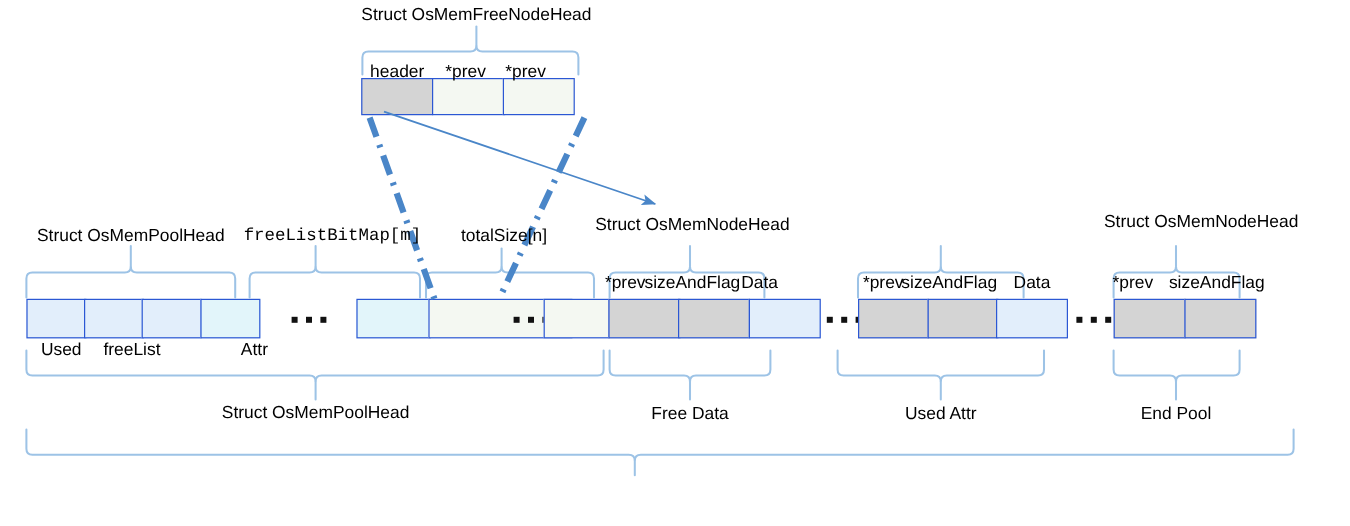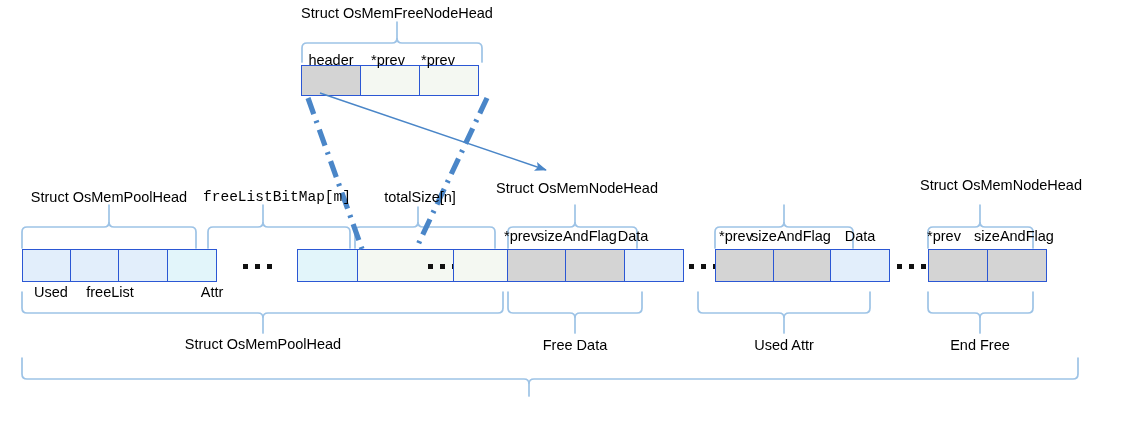--- a/index.html
+++ b/index.html
@@ -165,16 +165,16 @@
     <div class="cell" style="width:60px;background:#d4d4d4;"></div>
   </div>
 
   <div class="lbl c" style="left:51px;top:285px;">Used</div>
   <div class="lbl c" style="left:110px;top:285px;">freeList</div>
   <div class="lbl c" style="left:174px;top:285px;margin-left:38px;">Attr</div>
 
   <div class="lbl c" style="left:263px;top:337px;">Struct OsMemPoolHead</div>
   <div class="lbl c" style="left:575px;top:338px;">Free Data</div>
   <div class="lbl c" style="left:784px;top:338px;">Used Attr</div>
-  <div class="lbl c" style="left:980px;top:338px;">End Free</div>
+  <div class="lbl c" style="left:980px;top:338px;">End Pool</div>
 
 
 </div>
 
 </body></html>

